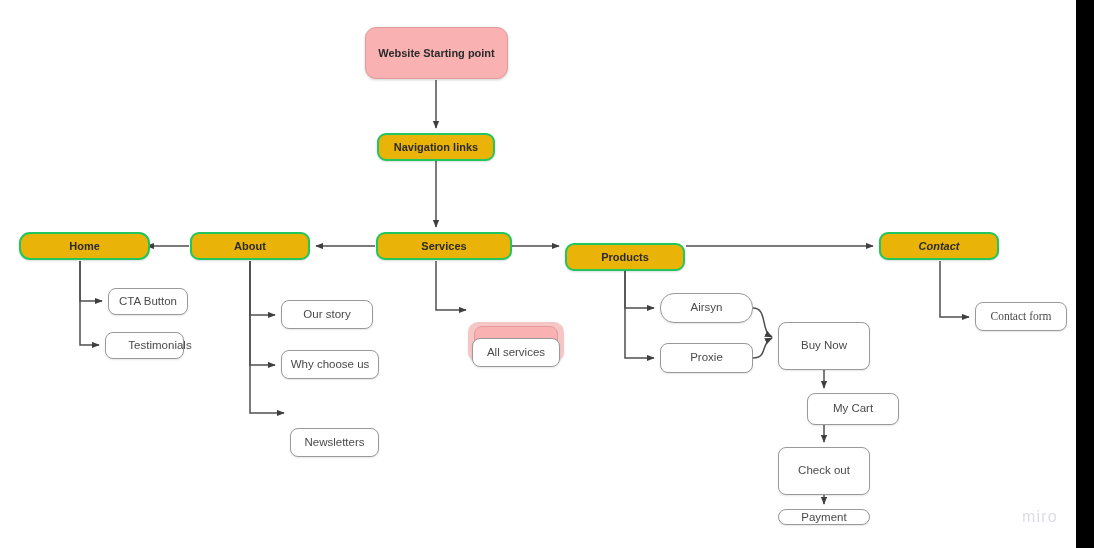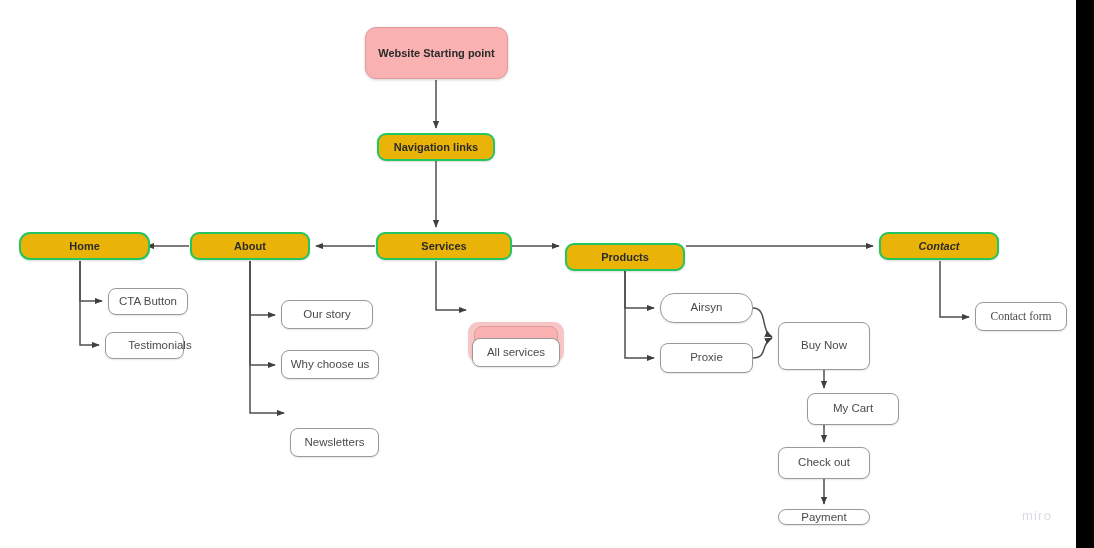--- a/index.html
+++ b/index.html
@@ -81,21 +81,21 @@
     border-radius: 8px;
   }
   .node.placeholder-halo {
     border: none;
     background: #f6c6c6;
     border-radius: 10px;
     box-shadow: 0 1px 2px rgba(0,0,0,0.10);
   }
   .watermark {
     position: absolute;
-    font-size: 13px;
+    font-size: 16px;
     letter-spacing: 1.2px;
     color: #dcdce6;
     font-weight: normal;
     user-select: none;
   }
   .right-strip {
     position: absolute;
     top: 0;
     background: #000000;
     height: 548px;
@@ -217,21 +217,21 @@
   </div>
 
   <div class="node secondary" style="left:778px; top:322px; width:92px; height:48px;">
     <span>Buy Now</span>
   </div>
 
   <div class="node secondary" style="left:778px; top:393px; width:92px; height:32px;margin-left:29px;">
     <span>My Cart</span>
   </div>
 
-  <div class="node secondary" style="left:778px; top:447px; width:92px; height:32px;">
+  <div class="node secondary" style="left:778px; top:447px; width:92px; height:48px;">
     <span>Check out</span>
   </div>
 
   <div class="node secondary" style="left:778px; top:509px; width:92px; height:16px;align-items:flex-end;">
     <span>Payment</span>
   </div>
 
   <div class="node secondary" style="left:975px; top:302px; width:92px; height:29px;font-family:Liberation Serif, serif;">
     <span>Contact form</span>
   </div>

